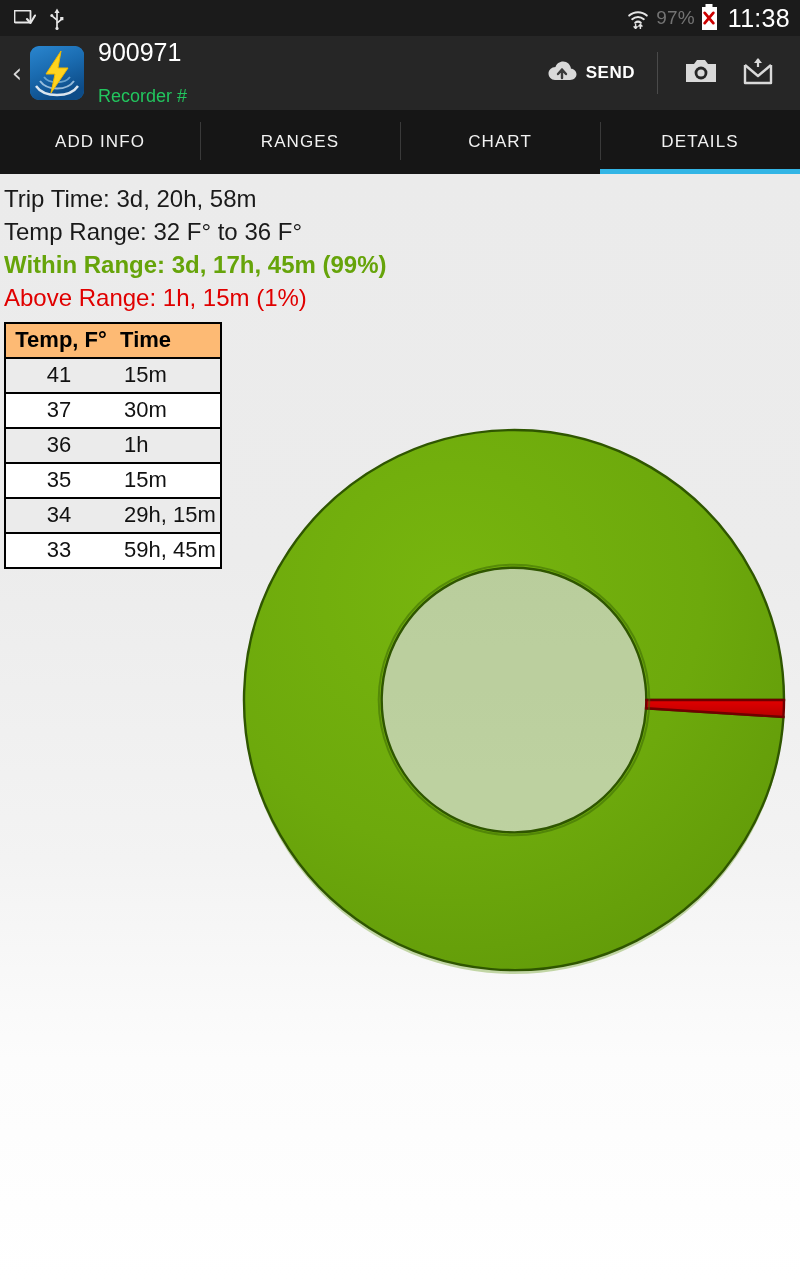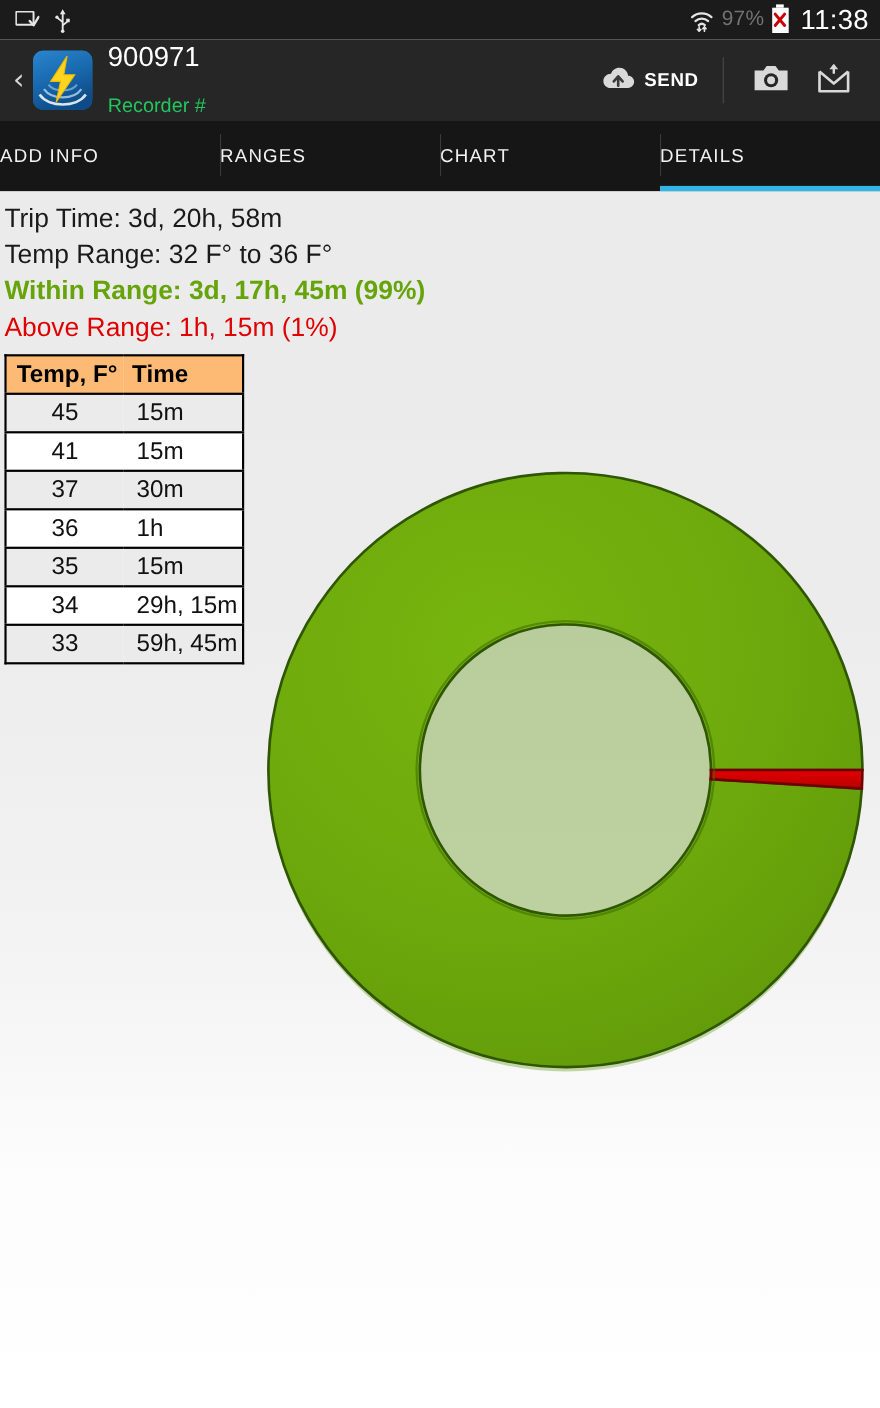--- a/index.html
+++ b/index.html
@@ -107,21 +107,21 @@
   .tab-bar {
     height: 64px;
     background: #161616;
     display: flex;
     position: relative;
   }
   .tab {
     flex: 1;
     display: flex;
     align-items: center;
-    justify-content: flex-start;
+    justify-content: center;
     position: relative;
     cursor: pointer;
   }
   .tab + .tab::before {
     content:"";
     position:absolute;
     left: 0; top: 12px; bottom: 14px;
     width: 1px;
     background: #3a3a3a;
   }
@@ -341,24 +341,20 @@
 
   <table class="temp-table">
     <thead>
       <tr>
         <th class="col-temp">Temp, F°</th>
         <th class="col-time">Time</th>
       </tr>
     </thead>
     <tbody>
       <tr>
-        <td class="c-temp">45</td>
-        <td class="c-time">15m</td>
-      </tr>
-      <tr>
         <td class="c-temp">41</td>
         <td class="c-time">15m</td>
       </tr>
       <tr>
         <td class="c-temp">37</td>
         <td class="c-time">30m</td>
       </tr>
       <tr>
         <td class="c-temp">36</td>
         <td class="c-time">1h</td>

